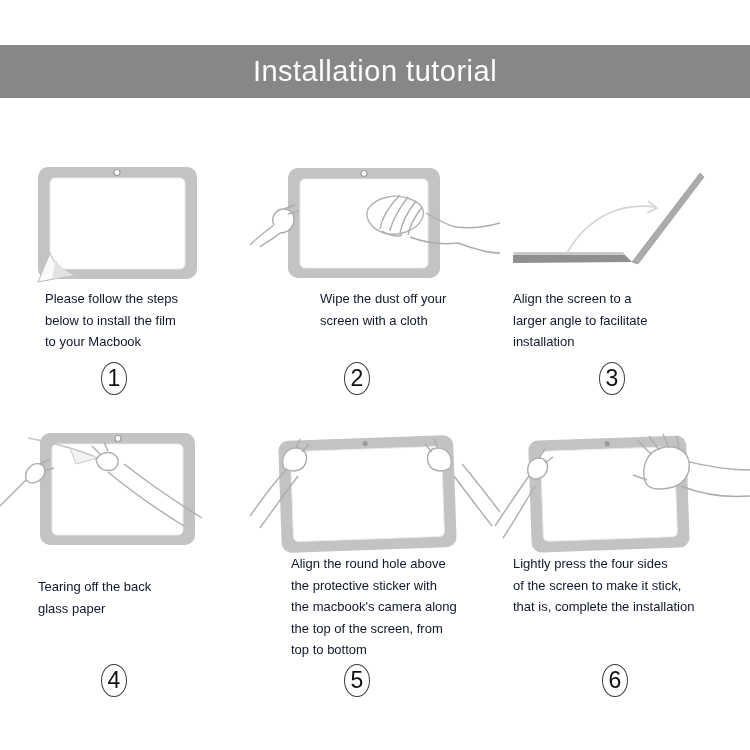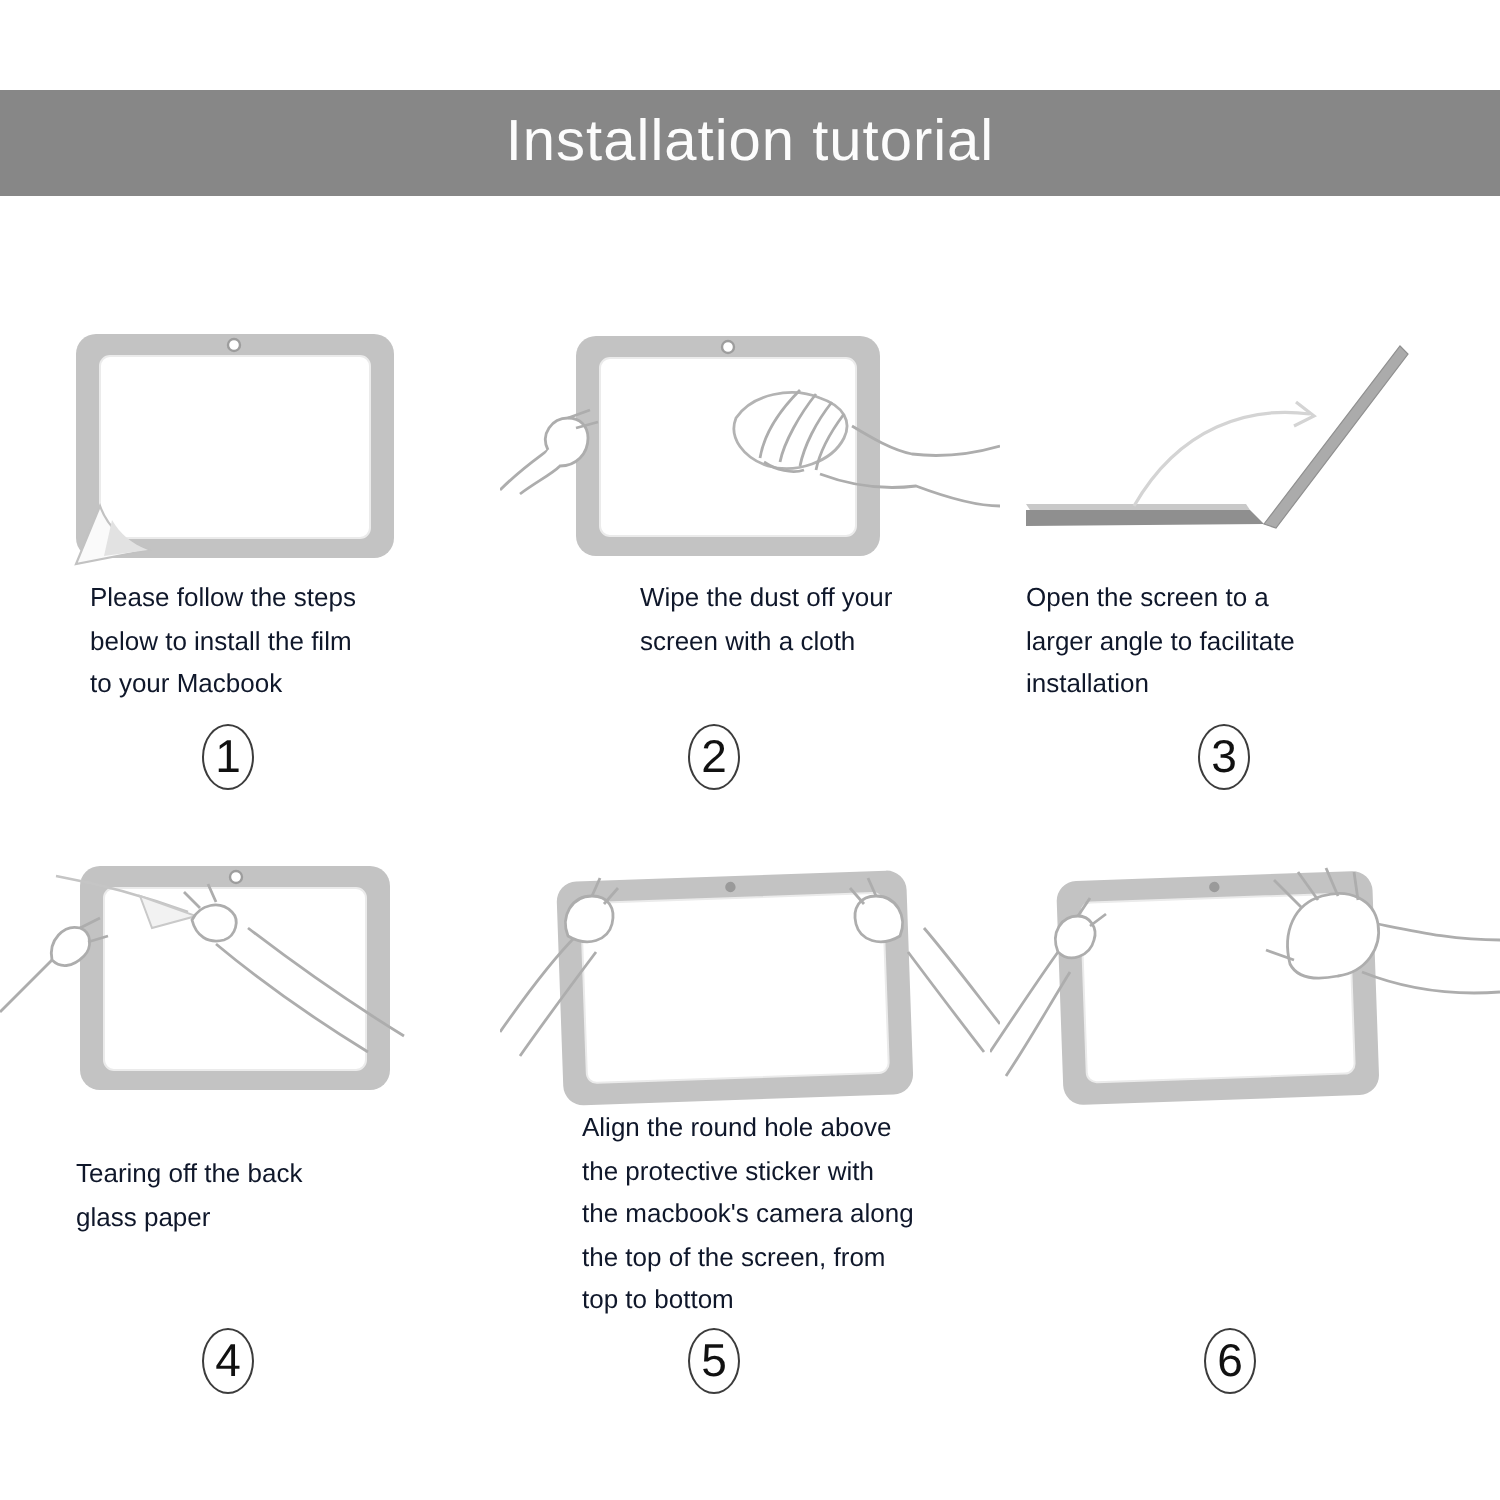--- a/index.html
+++ b/index.html
@@ -149,30 +149,33 @@
         <path d="M186,56 C206,64 228,68 255,66"></path>
       </g>
     </svg>
   </div>
 
   <div class="caption c1">Please follow the steps
 below to install the film
 to your Macbook</div>
   <div class="caption c2">Wipe the dust off your
 screen with a cloth</div>
-  <div class="caption c3">Open the screen to a
+  <div class="caption c3">Align the screen to a
 larger angle to facilitate
 installation</div>
   <div class="caption c4">Tearing off the back
 glass paper</div>
   <div class="caption c5">Align the round hole above
 the protective sticker with
 the macbook's camera along
 the top of the screen, from
 top to bottom</div>
+  <div class="caption c6">Lightly press the four sides
+of the screen to make it stick,
+that is, complete the installation</div>
 
   <div class="step-num n1">1</div>
   <div class="step-num n2">2</div>
   <div class="step-num n3">3</div>
   <div class="step-num n4">4</div>
   <div class="step-num n5">5</div>
   <div class="step-num n6">6</div>
 
 </div>
 

